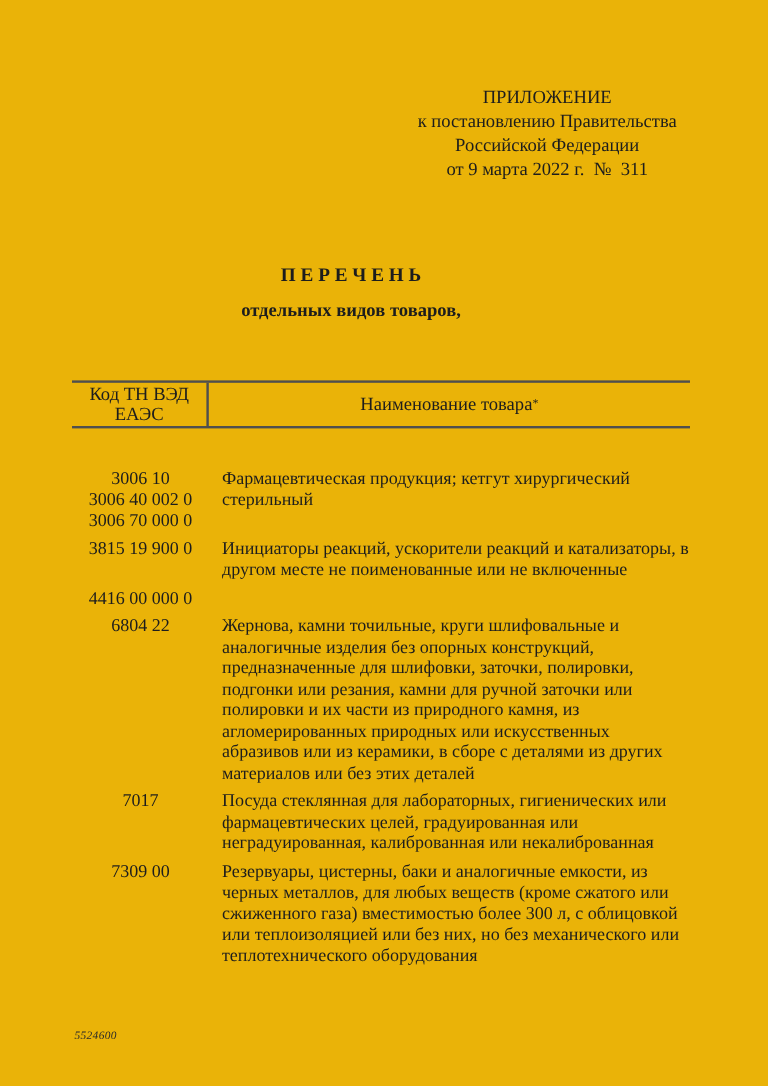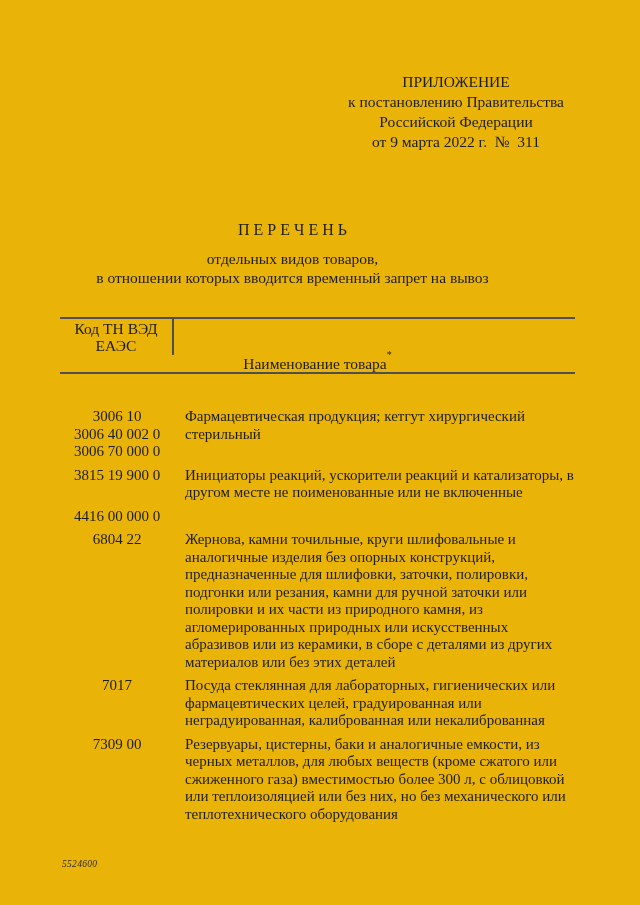--- a/index.html
+++ b/index.html
@@ -29,21 +29,21 @@
   }
   .appendix-line { white-space: pre-wrap; }
 
   
   .title-block {
     position: absolute;
     top: 221px;
     left: 0;
     width: 585px;
     text-align: center;
-    font-weight: normal;
+    font-weight: bold;
   }
   .title-main {
     font-size: 16px;
     line-height: 18px;
   }
   .title-sub {
     margin-top: 10px;
     font-size: 15.5px;
     line-height: 19px;
   }
@@ -53,35 +53,34 @@
     position: absolute;
     top: 317px;
     left: 60px;
     width: 515px;
     font-size: 15px;
   }
   .table-header {
     display: flex;
     border-top: 2px solid #4f4f4f;
     border-bottom: 2px solid #4f4f4f;
-    flex-direction: column;
   }
   .th-code {
     box-sizing: border-box;
     width: 114px;
     border-right: 2px solid #4f4f4f;
     text-align: center;
     padding: 1px 6px;
     line-height: 17px;
     font-size: 15.5px;
   }
   .th-name {
     flex: 1;
     display: flex;
-    align-items: flex-start;
+    align-items: center;
     justify-content: center;
     font-size: 15.5px;
     line-height: 17px;
   }
   .th-name sup {
     font-size: 10px;
     line-height: 0;
     vertical-align: super;
   }
   .table-body {
@@ -124,21 +123,20 @@
     <div class="appendix-line">ПРИЛОЖЕНИЕ</div>
     <div class="appendix-line">к постановлению Правительства</div>
     <div class="appendix-line">Российской Федерации</div>
     <div class="appendix-line">от 9 марта 2022 г.  №  311</div>
   </div>
 
   <div class="title-block">
     <div class="title-main">П Е Р Е Ч Е Н Ь</div>
     <div class="title-sub">
       <div>отдельных видов товаров,</div>
-      <div>в отношении которых вводится временный запрет на вывоз</div>
     </div>
   </div>
 
   <div class="doc-table">
     <div class="table-header">
       <div class="th-code">Код ТН ВЭД ЕАЭС</div>
       <div class="th-name">
         <span>Наименование товара</span>
           <sup>*</sup>
       </div>

